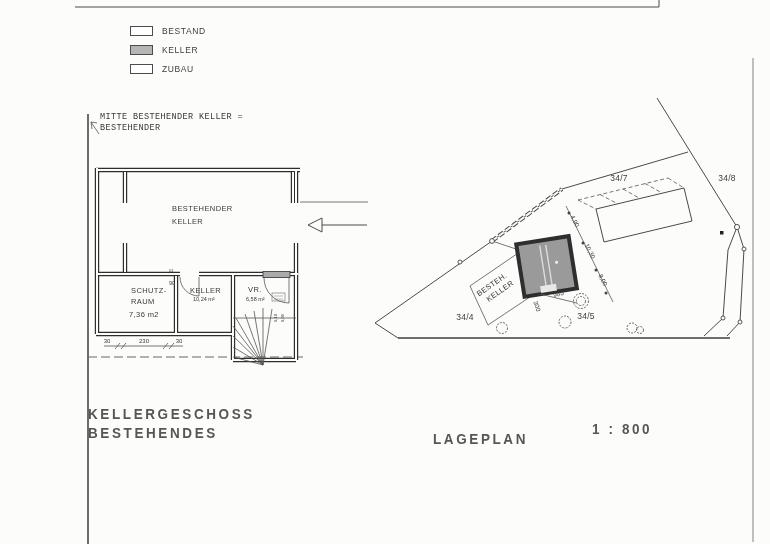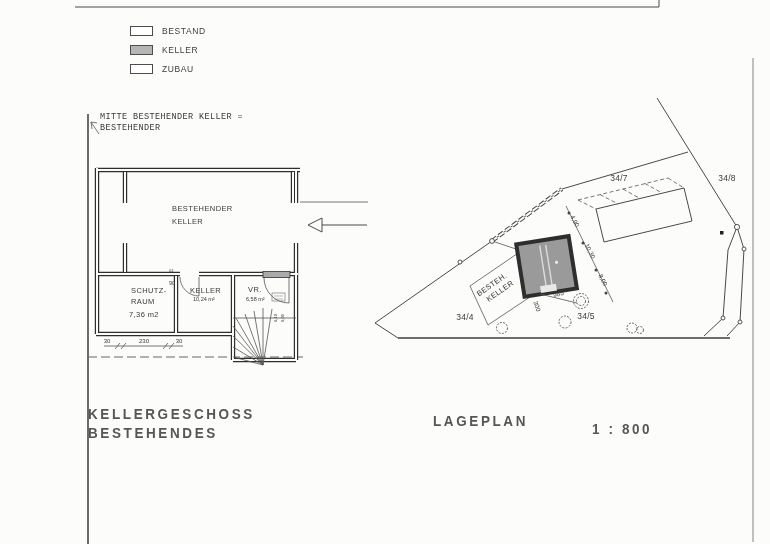--- a/index.html
+++ b/index.html
@@ -24,21 +24,21 @@
   .bush{fill:none;stroke:#555;stroke-width:.9;stroke-dasharray:2 1.3;}
   
   .legend{position:absolute;left:130px;top:21px;}
   .legend-row{display:flex;align-items:center;height:19px;}
   .legend-box{width:23px;height:10px;border:1px solid #4c4c4c;background:#fff;margin-right:9px;box-sizing:border-box;}
   .legend-box.abbruch{background:#b5b5b5;}
   .legend-label{font-size:8.5px;letter-spacing:.6px;color:#3d3d3d;}
   .note{position:absolute;left:100px;top:112px;font-size:8.5px;line-height:11px;letter-spacing:.4px;color:#383838;font-family:Liberation Mono, monospace;}
   .title{position:absolute;font-size:13.5px;font-weight:800;letter-spacing:2.6px;color:#565656;transform:scaleY(1.04);}
   #title-floor{left:88px;top:406px;line-height:18px;}
-  #title-site{left:433px;top:414px;}
+  #title-site{left:433px;top:432px;}
   #title-scale{left:592px;top:422px;}
 </style>
 </head>
 <body>
 
 <div class="page">
 
   <svg width="770" height="544" viewBox="0 0 770 544">
 
     <g>

